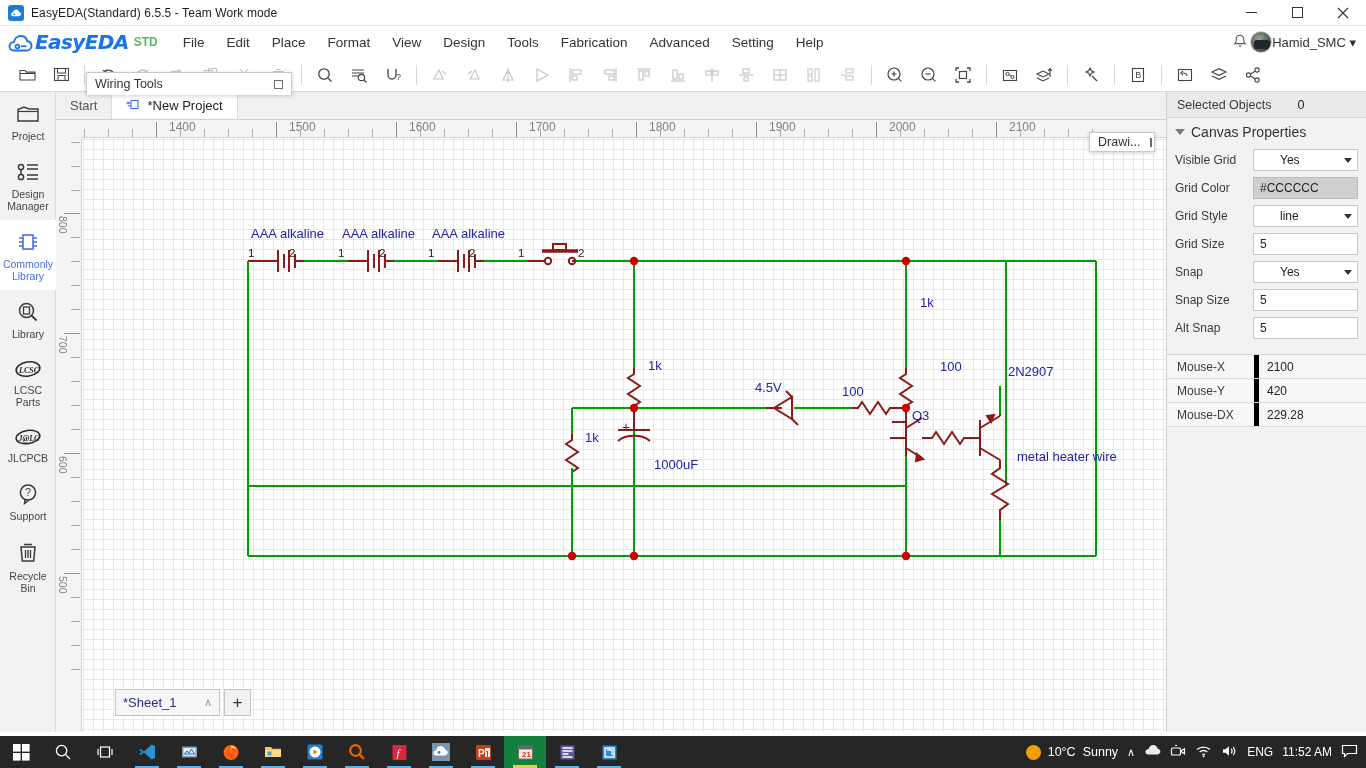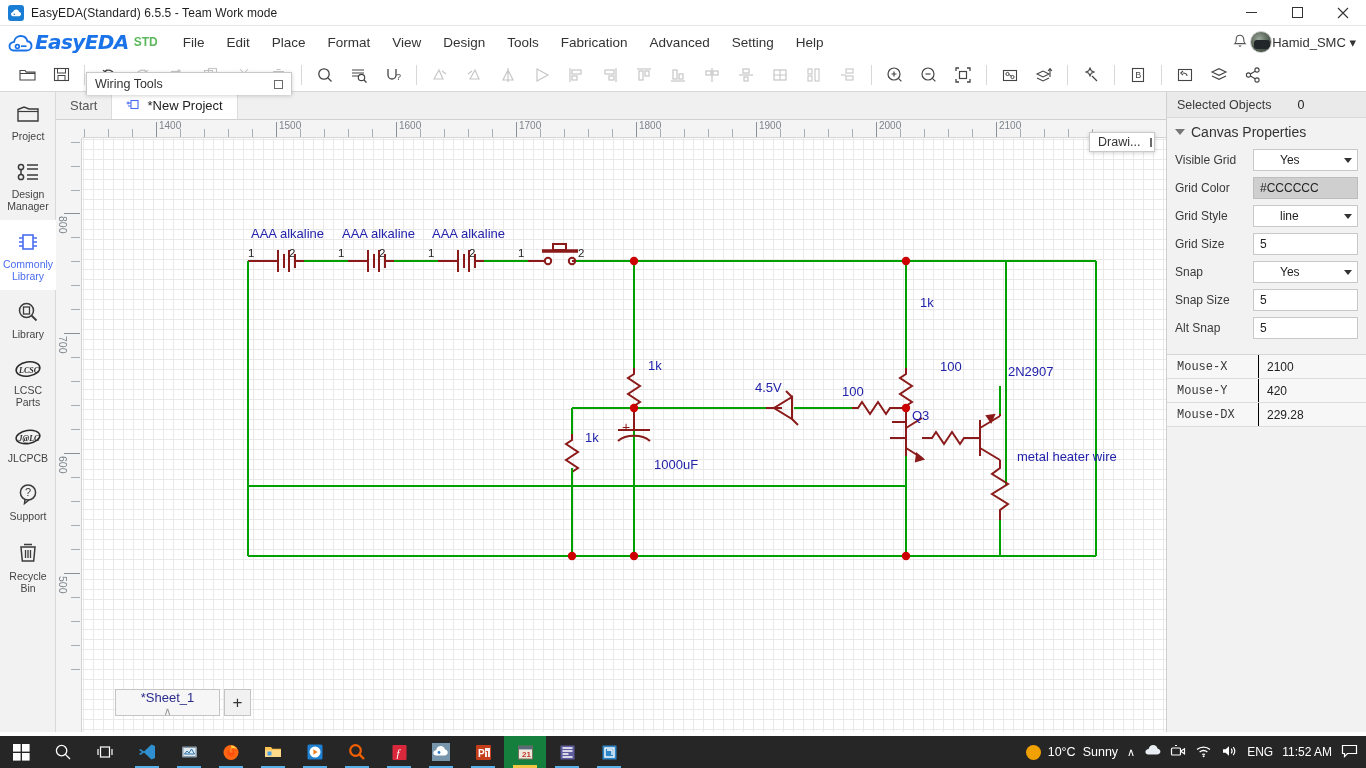--- a/index.html
+++ b/index.html
@@ -87,21 +87,21 @@
   
   .canvaswrap { position:absolute; left:56px; top:120px; width:1110px; height:612px;
                 background:#f7f7f7; }
   .rulerH { position:absolute; left:0; top:0; width:1110px; height:18px;
             background:#f4f4f4; border-bottom:1px solid #d4d4d4; overflow:hidden;}
   .rulerV { position:absolute; left:0; top:18px; width:26px; height:594px;
             background:#f4f4f4; border-right:1px solid #d4d4d4; overflow:hidden;}
   .corner  { position:absolute; left:0; top:0; width:26px;height:18px;background:#f4f4f4; z-index:3;}
   .rtickH { position:absolute; top:9px; width:1px; height:9px; background:#a8aeb5;}
   .rtickH.major { top:2px; height:16px; background:#8b9199;}
-  .rlabH { position:absolute; top:0px; font-size:10px; color:#7b828b; padding-left:3px;}
+  .rlabH { position:absolute; top:0px; font-size:12px; color:#7b828b; padding-left:13px;}
   .rtickV { position:absolute; left:15px; width:9px; height:1px; background:#a8aeb5;}
   .rtickV.major { left:8px; width:16px; background:#8b9199;}
   .rlabV { position:absolute; left:-1px; font-size:10.5px; color:#7b828b;
            transform: rotate(-90deg); transform-origin: left top; white-space:nowrap;}
   .sheet {
     position:absolute; left:26px; top:18px; width:1084px; height:594px;
     background:#ffffff; overflow:hidden;
     background-image:
       linear-gradient(to right, #e9e9e9 1px, transparent 1px),
       linear-gradient(to bottom, #e9e9e9 1px, transparent 1px),
@@ -118,21 +118,21 @@
     box-shadow:0 1px 4px rgba(0,0,0,.18); font-size:12.5px; color:#333;
     display:flex; align-items:center; justify-content:space-between;
     padding:0 8px; z-index:30;
   }
   .minipanel .mbox { width:9px;height:9px;border:1px solid #6b6b6b; margin-left:10px;}
 
   
   .sheetbar { position:absolute; left:115px; top:689px; z-index:20; display:flex; gap:4px; }
   .sheettab { background:#f6f6f6; border:1px solid #c4c4c4; height:27px; min-width:105px;
               display:flex; align-items:center; justify-content:space-between;
-              padding:0 7px; font-size:13px; color:#2b2b8c;flex-direction:column; }
+              padding:12px 7px; font-size:13px; color:#2b2b8c; }
   .sheetadd { background:#f1f1f1; border:1px solid #c4c4c4; width:27px;height:27px;
               display:flex;align-items:center;justify-content:center; font-size:17px; color:#333;}
 
   
   .rightpanel { position:absolute; left:1166px; top:92px; width:200px; height:640px;
                 background:#f2f2f2; border-left:1px solid #cfcfcf; }
   .rp-head { height:26px; display:flex; align-items:center; padding:0 10px;
              font-size:12.5px; color:#3a3a3a; background:#eaeaea;
              border-bottom:1px solid #d9d9d9; }
   .rp-head .cnt { margin-left:26px; color:#222; }
@@ -146,21 +146,21 @@
             font-size:12px; color:#222; display:flex; align-items:center; padding:0 6px; }
   .pfield.gray { background:#cfcfcf; border-color:#bdbdbd; }
   .pselect { flex:1; height:22px; border:1px solid #c8c8c8; background:#fff;
              font-size:12px; color:#222; display:flex; align-items:center;
              justify-content:space-between; padding:0 5px 0 26px; }
   .caret { width:0;height:0;border-left:4px solid transparent;border-right:4px solid transparent;
            border-top:5px solid #333; }
   .mtable { margin-top:12px; border-top:1px solid #d6d6d6; }
   .mrow { display:flex; height:24px; border-bottom:1px solid #dcdcdc; background:#f7f7f7; }
   .mkey { width:92px; font-size:12px; color:#3a3a3a; display:flex; align-items:center;
-          padding-left:10px; border-right:1px solid #000000;font-family:Liberation Mono, monospace; }
+          padding-left:10px; border-right:5px solid #000000; }
   .mval { flex:1; font-size:12px; color:#222; display:flex; align-items:center; padding-left:8px; }
 
   
   .taskbar { position:absolute; left:0; top:736px; width:1366px; height:32px;
              background:#262626; display:flex; align-items:center; }
   .tkitem { width:42px;height:32px; display:flex;align-items:center;justify-content:center;
             position:relative; }
   .tkitem .run { position:absolute; bottom:0; left:9px; width:24px; height:2px; background:#5ab0e8; }
   .tkitem.focus { background:#15803d; }
   .tkitem.focus .run { background:#f2c744; height:3px; }

